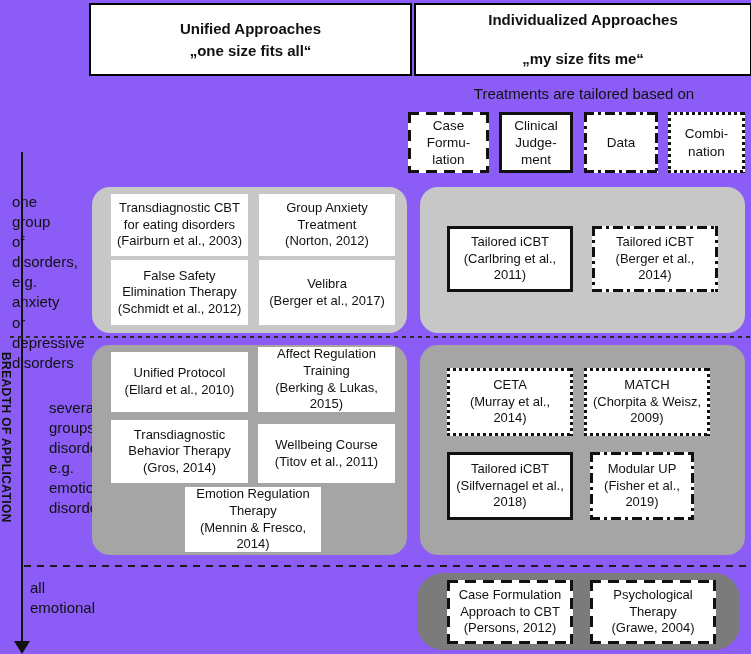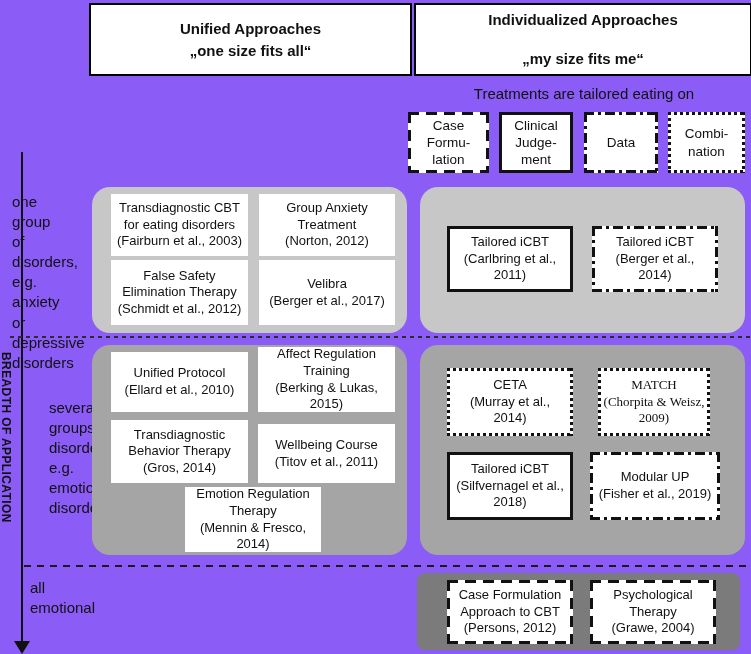--- a/index.html
+++ b/index.html
@@ -59,21 +59,21 @@
       repeating-linear-gradient(180deg,#111 0 10px,transparent 10px 14px,#111 14px 17px,transparent 17px 21px);
     background-size:100% 3px,100% 3px,3px 100%,3px 100%;
     background-position:top left,bottom left,top left,top right;
     background-repeat:no-repeat;
   }
 
   
   .grp { border-radius:18px; }
   .c-light { background:#c7c7c7; }
   .c-mid   { background:#a5a5a5; }
-  .c-dark  { background:#7b7b7b; border-radius:8px; }
+  .c-dark  { background:#7b7b7b; border-radius:26px; }
 
   
   .sep { height:2px; }
   .sep-fine  { background:repeating-linear-gradient(90deg,#2b2b2b 0 4px,transparent 4px 8px); }
   .sep-coarse{ background:repeating-linear-gradient(90deg,#1a1a1a 0 7px,transparent 7px 13px); }
 
   
   .axis-line { width:2px; background:#111; }
   .axis-head { width:0; height:0; border-left:8px solid transparent; border-right:8px solid transparent; border-top:13px solid #111; }
   .axis-label {
@@ -90,21 +90,21 @@
 
   <div class="abs hdr" style="left:89px; top:3px; width:319px; height:69px;">
     <span>Unified Approaches</span>
     <span>„one size fits all“</span>
   </div>
   <div class="abs hdr" style="left:414px; top:3px; width:334px; height:69px;gap:17px;">
     <span>Individualized Approaches</span>
     <span>„my size fits me“</span>
   </div>
 
-  <div class="abs caption" style="left:420px; top:85px; width:328px;">Treatments are tailored eating on</div>
+  <div class="abs caption" style="left:420px; top:85px; width:328px;">Treatments are tailored based on</div>
 
   <div class="abs box lg b-dashed" style="left:408px; top:112px; width:81px; height:61px;">Case
 Formu-
 lation</div>
   <div class="abs box lg b-solid" style="left:499px; top:112px; width:74px; height:61px;">Clinical
 Judge-
 ment</div>
   <div class="abs box lg b-dashdot" style="left:584px; top:112px; width:74px; height:61px;">Data</div>
   <div class="abs box lg b-dotted" style="left:668px; top:112px; width:77px; height:61px;">Combi-
 nation</div>
@@ -170,27 +170,27 @@
     <div class="abs box" style="left:93px; top:142px; width:136px; height:65px;">Emotion Regulation
 Therapy
 (Mennin &amp; Fresco,
 2014)</div>
   </div>
 
   <div class="abs grp c-mid" style="left:420px; top:345px; width:325px; height:210px;">
     <div class="abs box b-dotted" style="left:27px; top:23px; width:126px; height:68px;">CETA
 (Murray et al.,
 2014)</div>
-    <div class="abs box b-dotted" style="left:178px; top:23px; width:112px; height:68px;font-family:Liberation Serif, serif;">MATCH
+    <div class="abs box b-dotted" style="left:164px; top:23px; width:126px; height:68px;">MATCH
 (Chorpita &amp; Weisz,
 2009)</div>
     <div class="abs box b-solid" style="left:27px; top:107px; width:126px; height:68px;">Tailored iCBT
 (Silfvernagel et al.,
 2018)</div>
-    <div class="abs box b-dashdot" style="left:170px; top:107px; width:130px; height:68px;">Modular UP
+    <div class="abs box b-dashdot" style="left:170px; top:107px; width:104px; height:68px;">Modular UP
 (Fisher et al., 2019)</div>
   </div>
 
   <div class="abs grp c-dark" style="left:417px; top:573px; width:323px; height:77px;">
     <div class="abs box b-dashed" style="left:30px; top:7px; width:126px; height:64px;">Case Formulation
 Approach to CBT
 (Persons, 2012)</div>
     <div class="abs box b-dashed" style="left:173px; top:7px; width:126px; height:64px;">Psychological
 Therapy
 (Grawe, 2004)</div>

